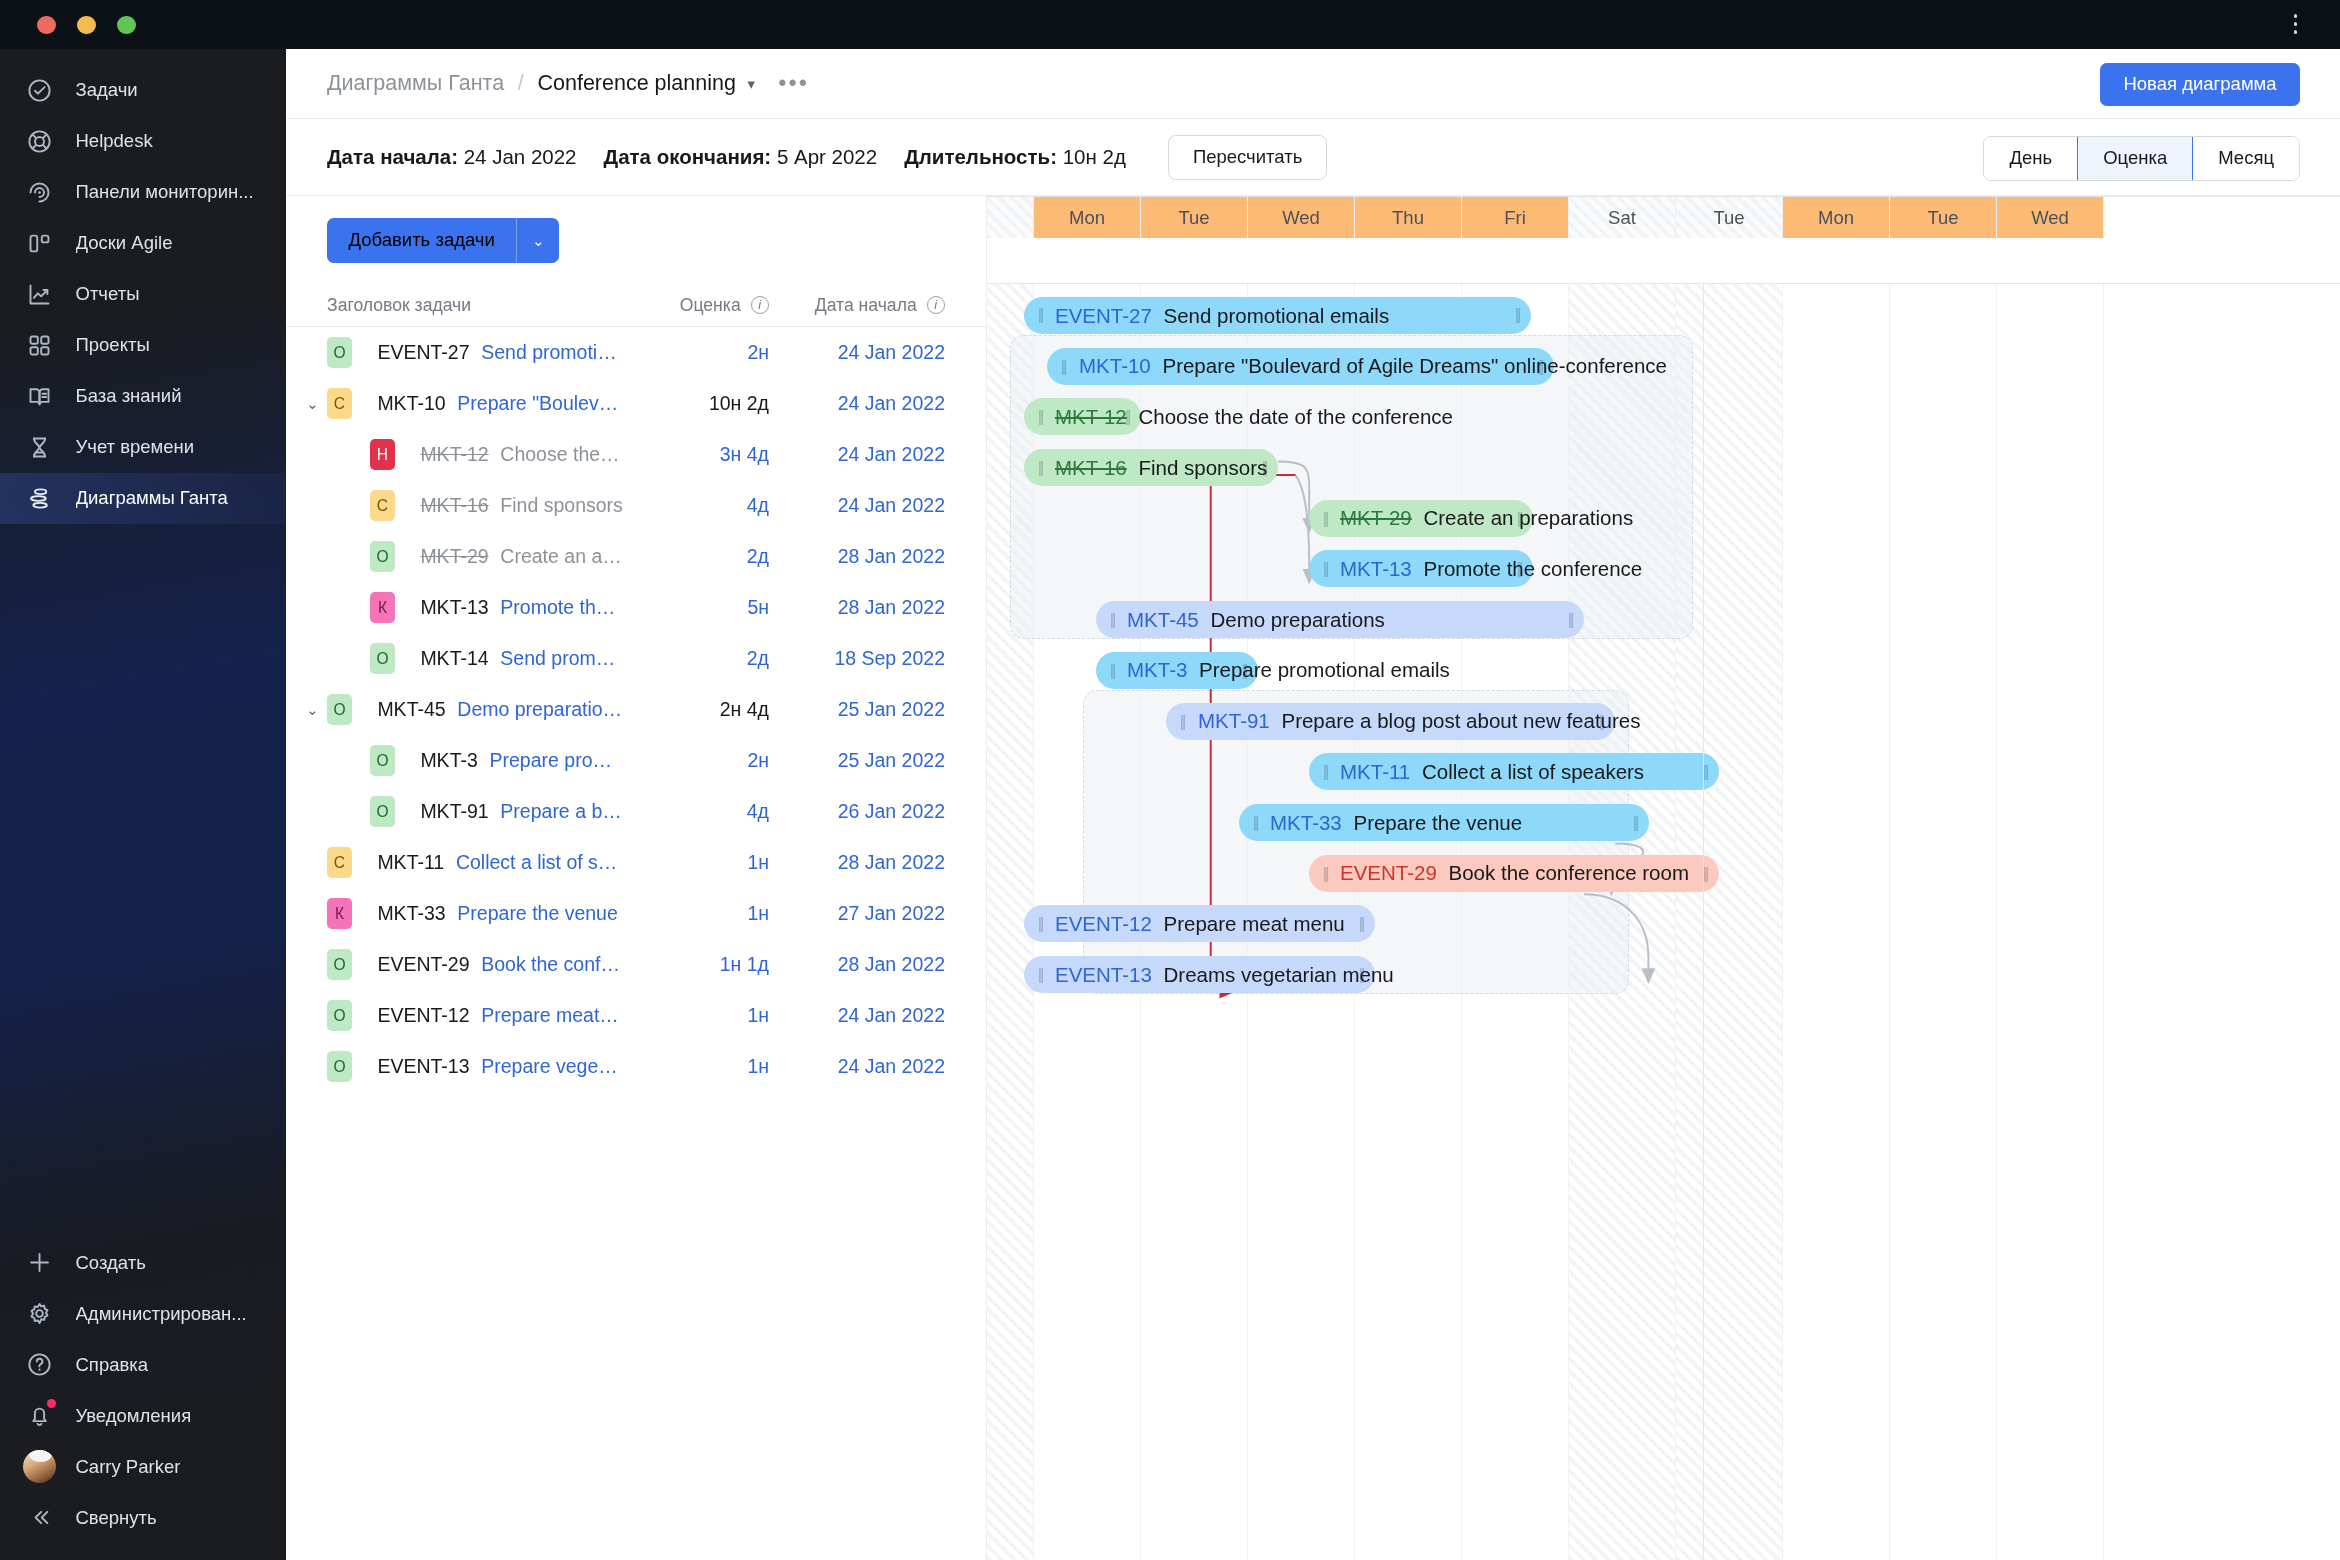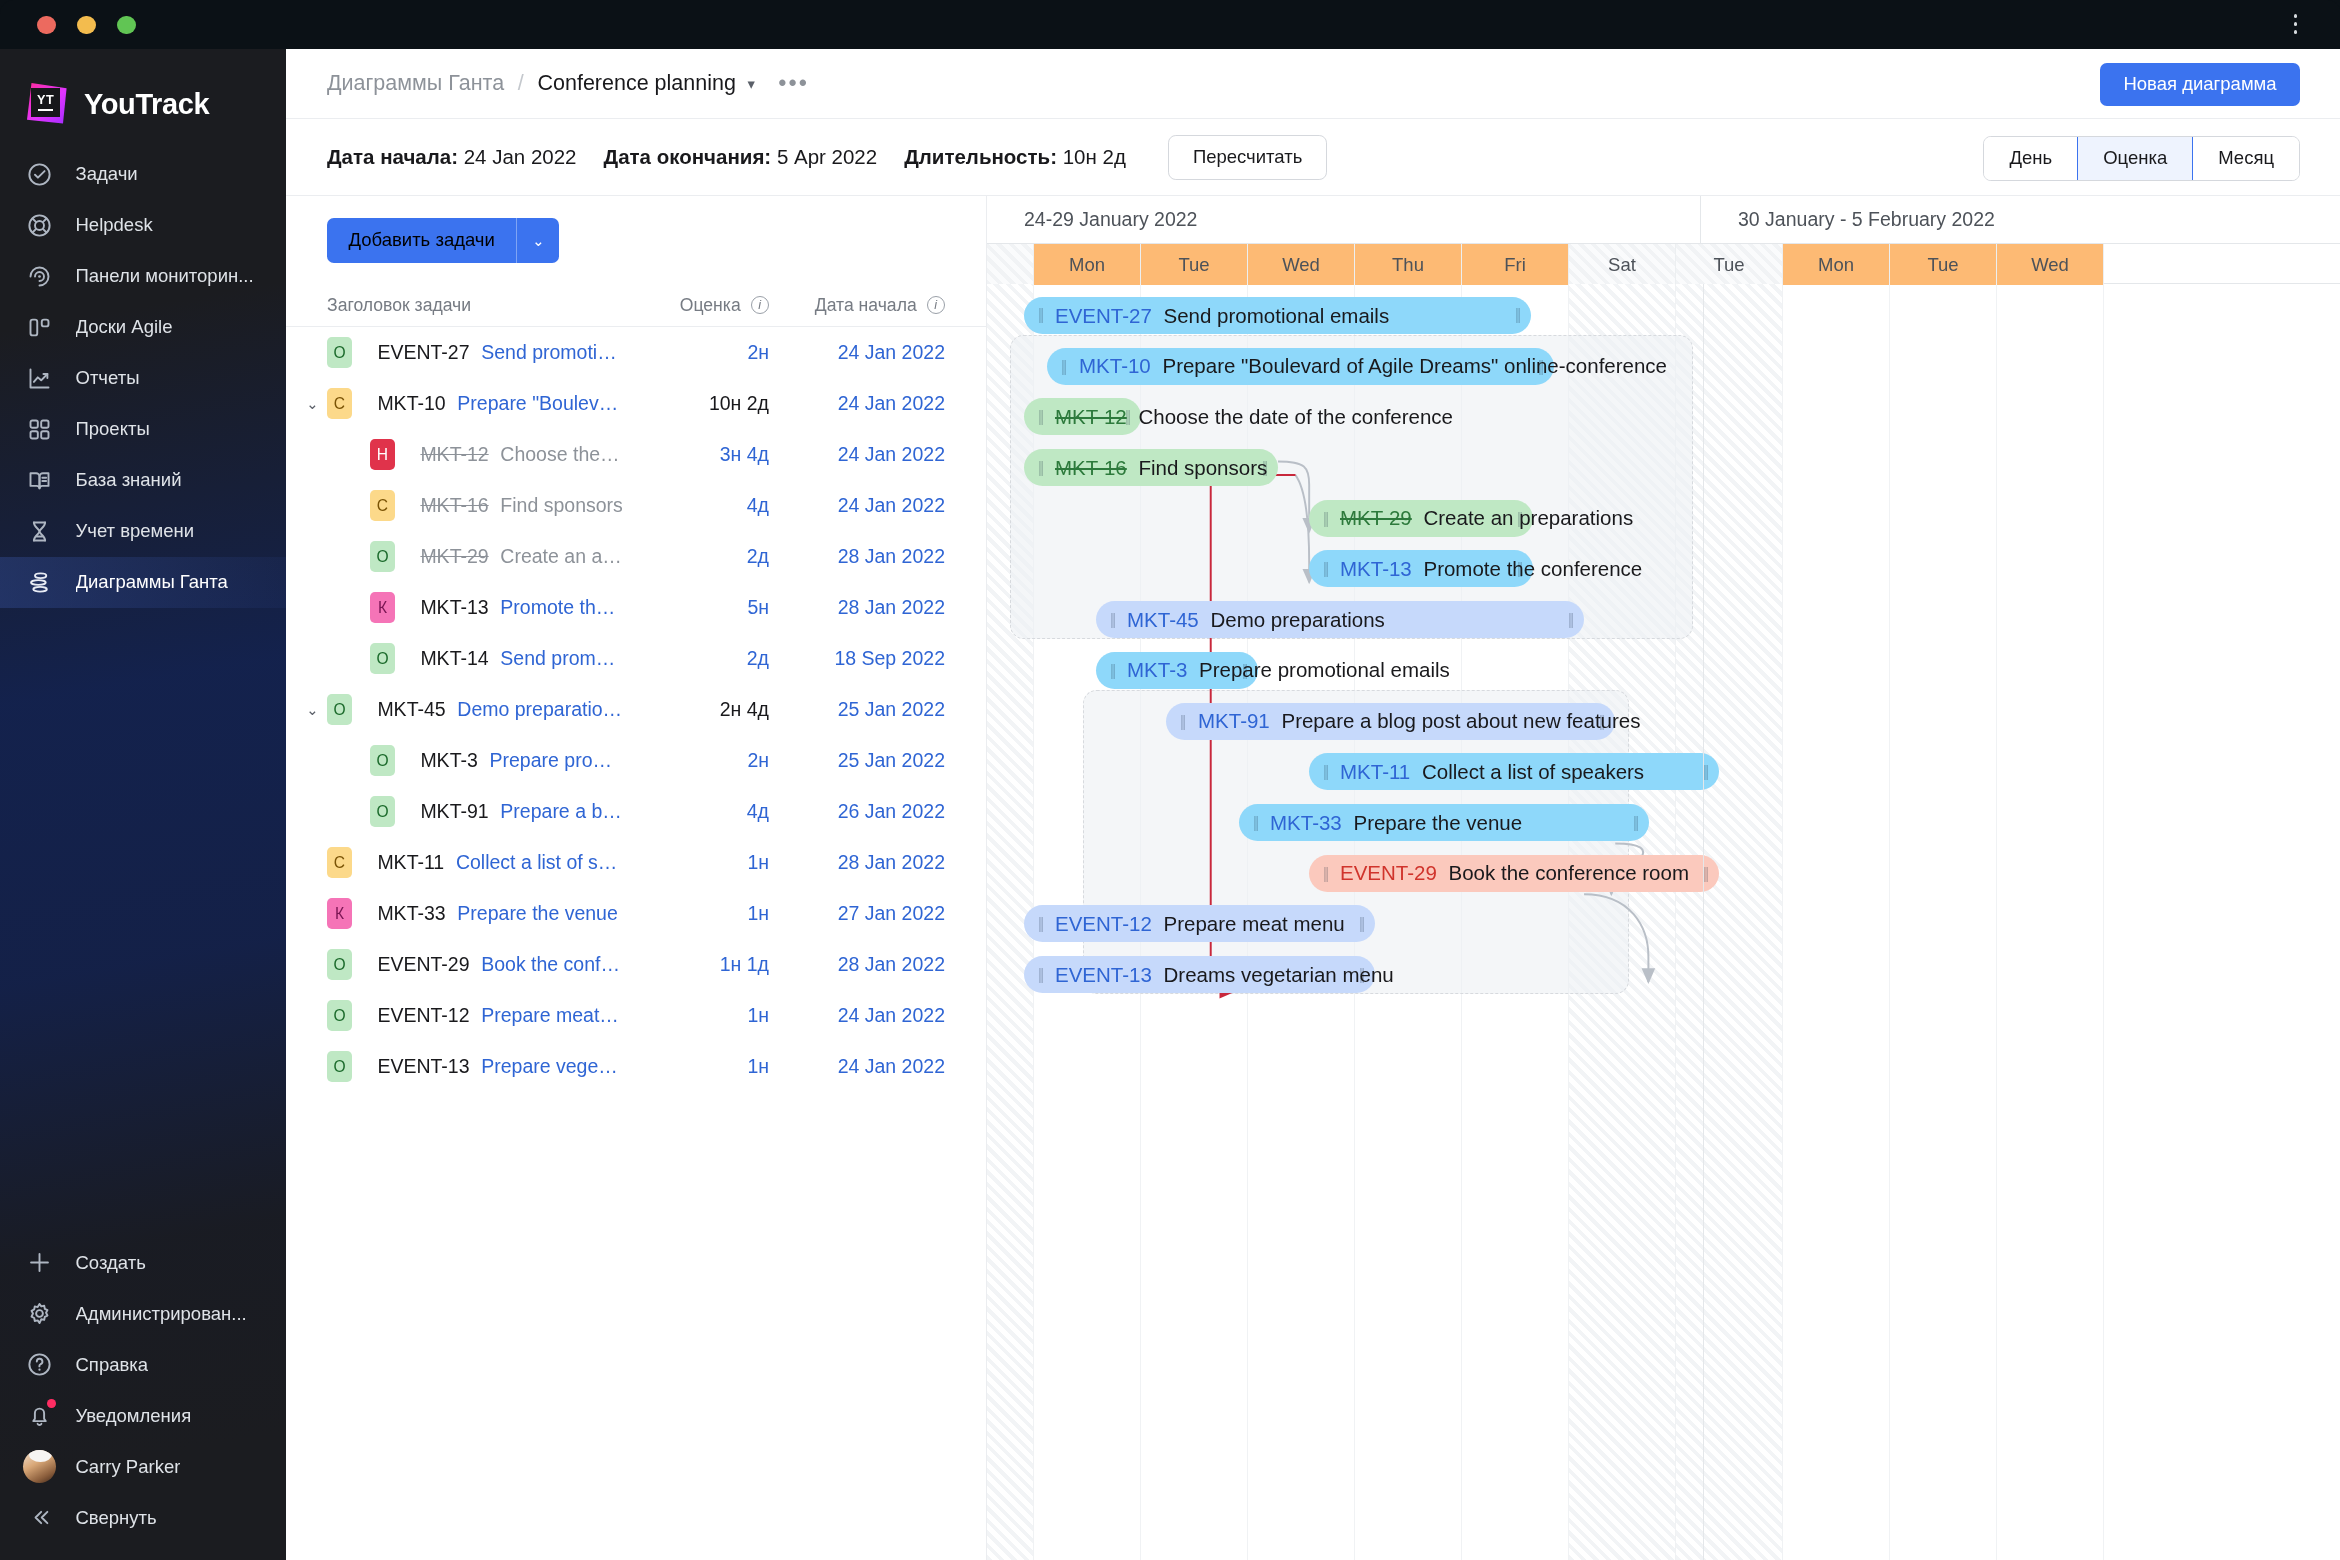--- a/index.html
+++ b/index.html
@@ -233,30 +233,20 @@
   <span class="traffic amber"></span>
   <span class="traffic green"></span>
   <div id="window-menu-icon">
       <i></i>
       <i></i>
       <i></i>
     </div>
 </div>
 
 <aside id="sidebar">
-  <div id="brand">
-    <div id="brand-logo">
-      <div class="blob"></div>
-      <div class="sq">
-          <b>YT</b>
-          <u></u>
-        </div>
-    </div>
-    <div id="brand-name">YouTrack</div>
-  </div>
 
   <nav class="nav-list" id="nav-list">
       <div class="nav-item">
         <span class="ico">
           <svg width="27" height="27" viewBox="0 0 24 24">
             <circle cx="12" cy="12" r="9" stroke="#aeb6c2" stroke-width="1.7" fill="none" stroke-linecap="round" stroke-linejoin="round"></circle>
             <path d="M8 12.2l2.6 2.6L16.5 9" stroke="#aeb6c2" stroke-width="1.7" fill="none" stroke-linecap="round" stroke-linejoin="round"></path>
           </svg>
         </span>
         <span class="nav-label">Задачи</span>
@@ -589,24 +579,20 @@
         <span class="task-name">Prepare vegetari...</span>
      </span>
      <span class="cell-est">1н</span>
      <span class="cell-start">24 Jan 2022</span>
           </div>
         </div>
     </section>
 
     <section id="right-pane">
       <div id="gantt-header">
-        <div id="gantt-weeks">
-            <div class="week-label" style="width: 714px;">24-29 January 2022</div>
-            <div class="week-label" style="width: 833px;">30 January - 5 February 2022</div>
-          </div>
         <div id="gantt-days">
             <div class="day-cell weekend" style="width: 47px;"></div>
             <div class="day-cell" style="width: 107px;">Mon</div>
             <div class="day-cell" style="width: 107px;">Tue</div>
             <div class="day-cell" style="width: 107px;">Wed</div>
             <div class="day-cell" style="width: 107px;">Thu</div>
             <div class="day-cell" style="width: 107px;">Fri</div>
             <div class="day-cell weekend" style="width: 107px;">Sat</div>
             <div class="day-cell weekend" style="width: 107px;">Tue</div>
             <div class="day-cell" style="width: 107px;">Mon</div>

